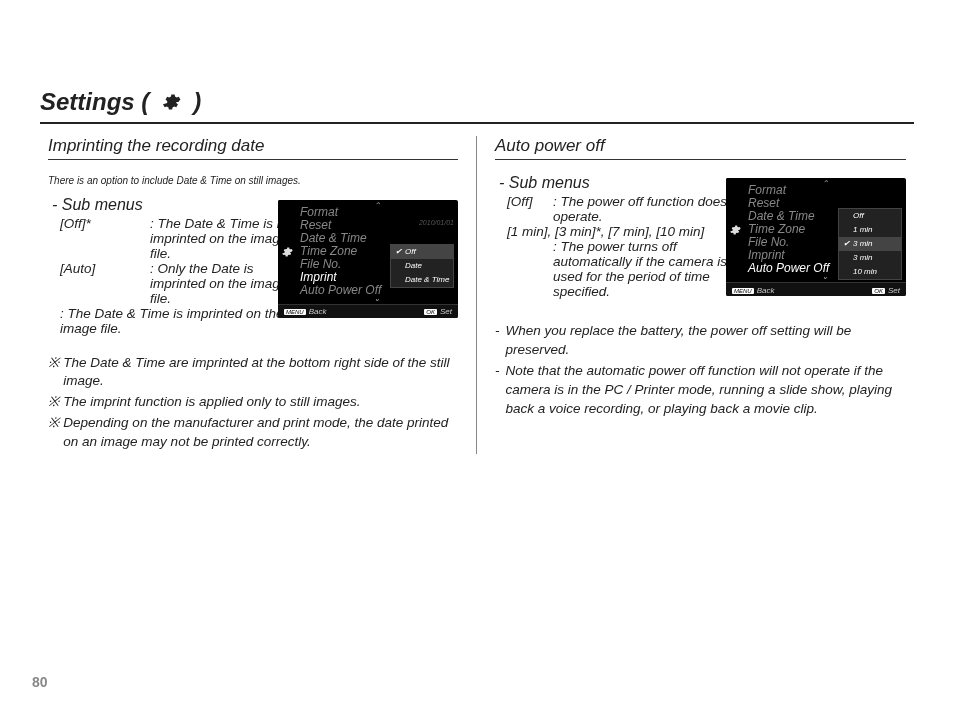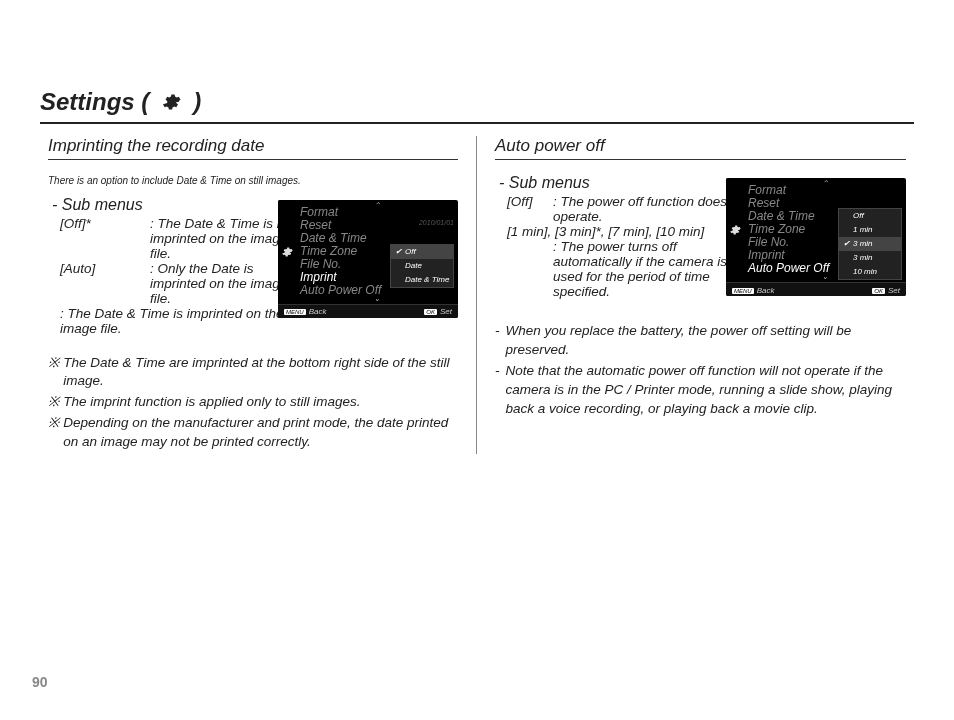--- a/index.html
+++ b/index.html
@@ -285,14 +285,14 @@
             <span>When you replace the battery, the power off setting will be preserved.</span>
           </div>
         <div class="note-row-dash">
             <span class="dash">-</span>
             <span>Note that the automatic power off function will not operate if the camera is in the PC / Printer mode, running a slide show, playing back a voice recording, or playing back a movie clip.</span>
           </div>
       </div>
     </div>
   </div>
 
-  <div class="page-num">90</div>
+  <div class="page-num">80</div>
 </div>
 
 </body></html>

